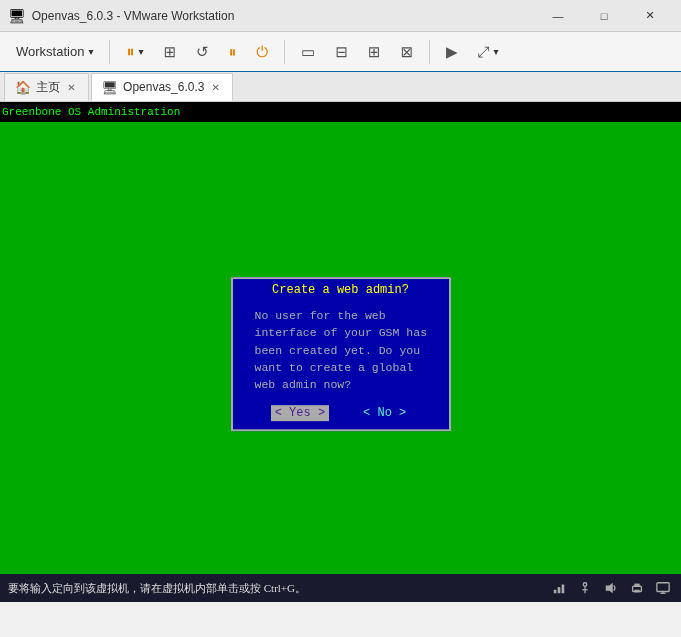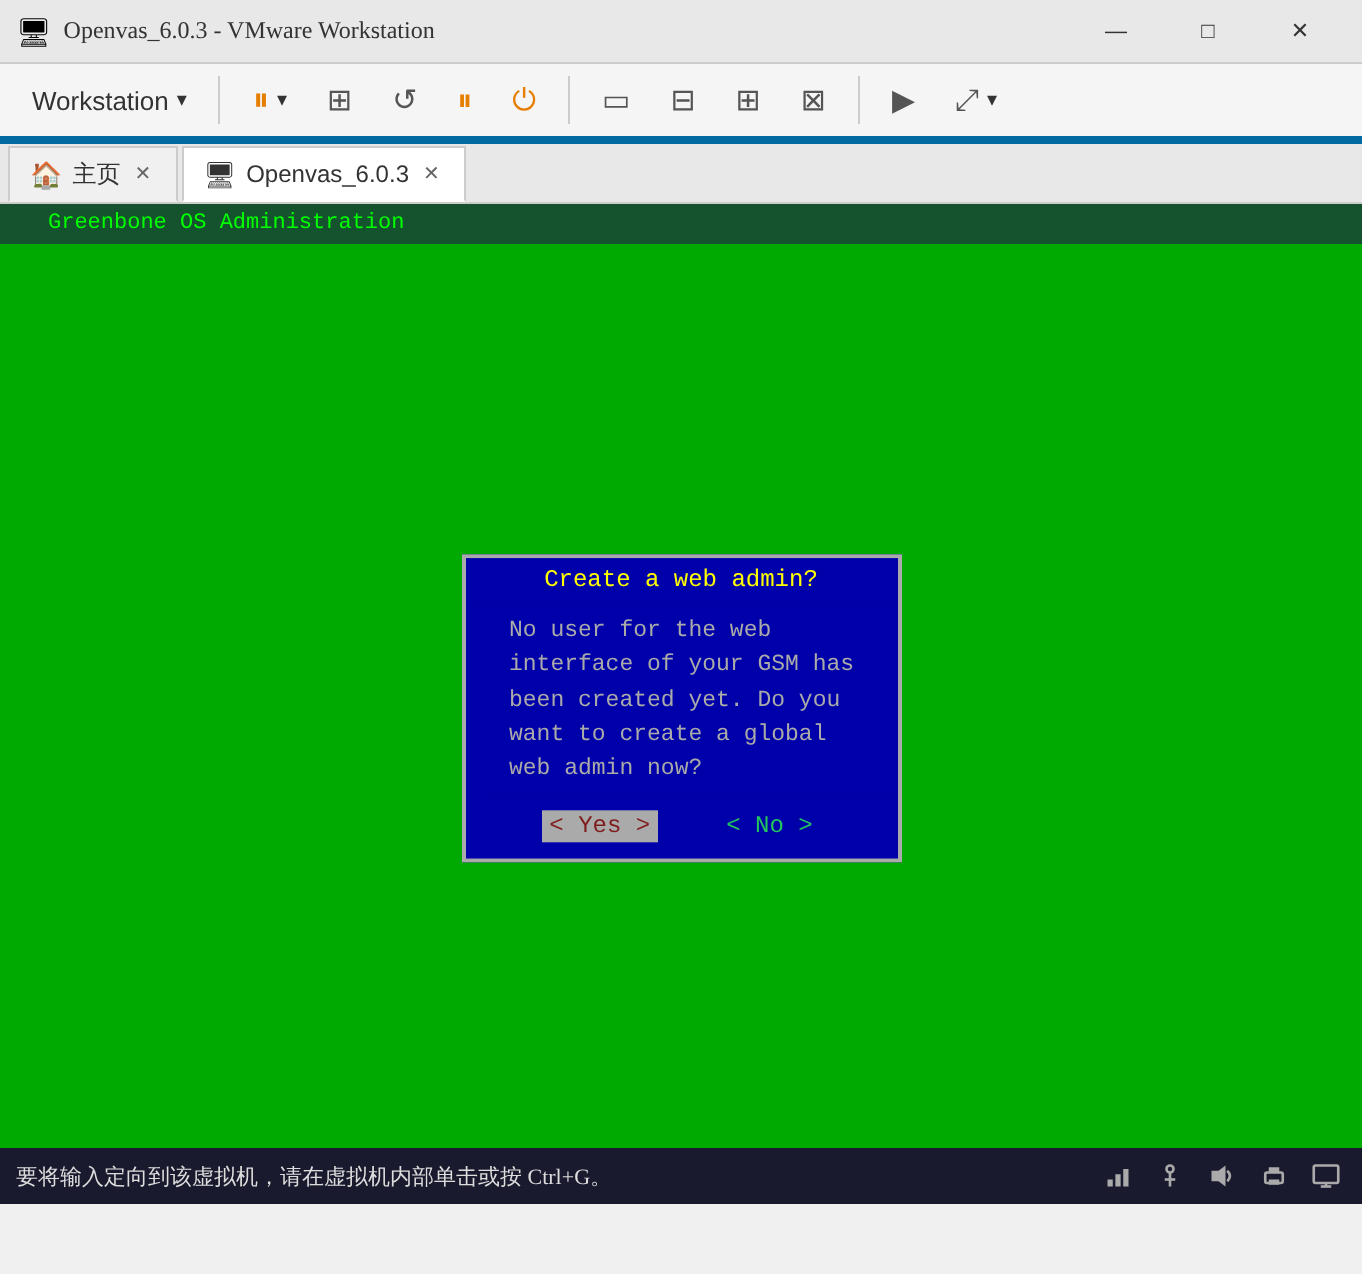--- a/index.html
+++ b/index.html
@@ -31,21 +31,21 @@
       cursor: pointer;
       background: transparent;
       border: none;
       color: #333;
     }
 
     
     #toolbar {
       height: 40px;
       background: #f5f5f5;
-      border-bottom: 4px solid #0369a1;
+      border-bottom: 1px solid #0369a1;
       display: flex;
       align-items: center;
       padding: 0 8px;
       gap: 4px;
     }
     .toolbar-item {
       display: flex;
       align-items: center;
       gap: 4px;
       padding: 4px 8px;
@@ -101,24 +101,24 @@
     .tab-close {
       font-size: 10px;
       color: #666;
       cursor: pointer;
       padding: 1px 2px;
     }
 
     
     #vm-label-bar {
       height: 20px;
-      background: #14532d;
-      display: flex;
-      align-items: center;
-      padding: 0 24px;
+      background: #000000;
+      display: flex;
+      align-items: center;
+      padding: 0 2px;
     }
     #vm-label-text {
       font-size: 11px;
       color: #00ff00;
       font-family: 'Courier New', monospace;
     }
 
     
     #vm-screen {
       width: 100%;
@@ -156,29 +156,29 @@
       margin-left: 12px;
     }
     #dialog-buttons {
       display: flex;
       justify-content: center;
       gap: 30px;
       padding: 6px 10px 8px;
       background: #0000aa;
     }
     .dialog-btn {
-      color: #22c55e;
+      color: #5eead4;
       font-family: 'Courier New', monospace;
       font-size: 12px;
       cursor: pointer;
       padding: 1px 4px;
     }
     .dialog-btn.selected {
       background: #aaaaaa;
-      color: #7f1d1d;
+      color: #4c1d95;
     }
 
     
     #status-bar {
       position: absolute;
       bottom: 0;
       left: 0;
       right: 0;
       height: 28px;
       background: #1a1a2e;
@@ -206,21 +206,21 @@
       justify-content: center;
       cursor: pointer;
     }
     .status-icon svg { width: 14px; height: 14px; }
   </style>
 </head>
 <body>
 
 <div id="title-bar">
   <span id="title-icon" style="margin-right:6px; font-size:14px;">🖥</span>
-  <span id="title-text" style="flex:1; font-size:12px; color:#333;font-family:Liberation Serif, serif;">Openvas_6.0.3 - VMware Workstation</span>
+  <span id="title-text" style="flex:1; font-size:12px; color:#333;">Openvas_6.0.3 - VMware Workstation</span>
   <button class="title-btn">—</button>
   <button class="title-btn">□</button>
   <button class="title-btn close">✕</button>
 </div>
 
 <div id="toolbar">
   <div class="toolbar-item">
     <span>Workstation</span>
     <span style="font-size:10px;">▾</span>
   </div>

